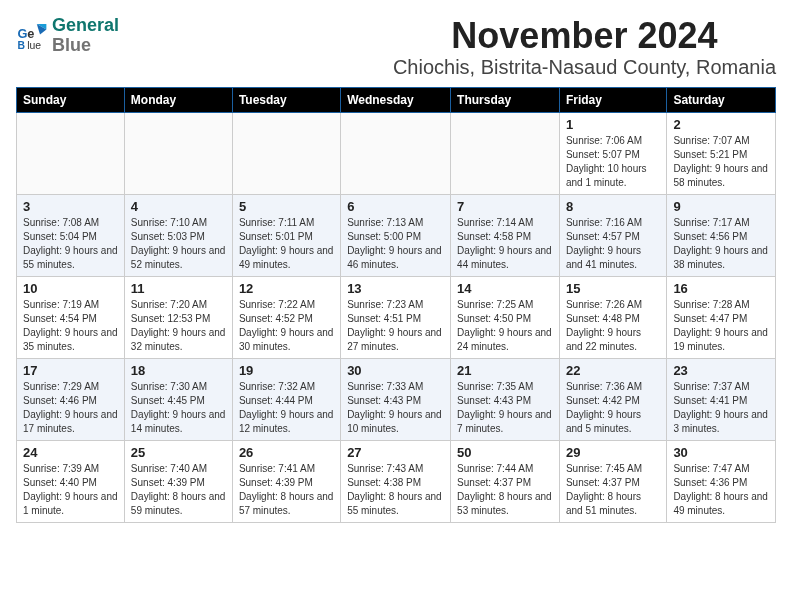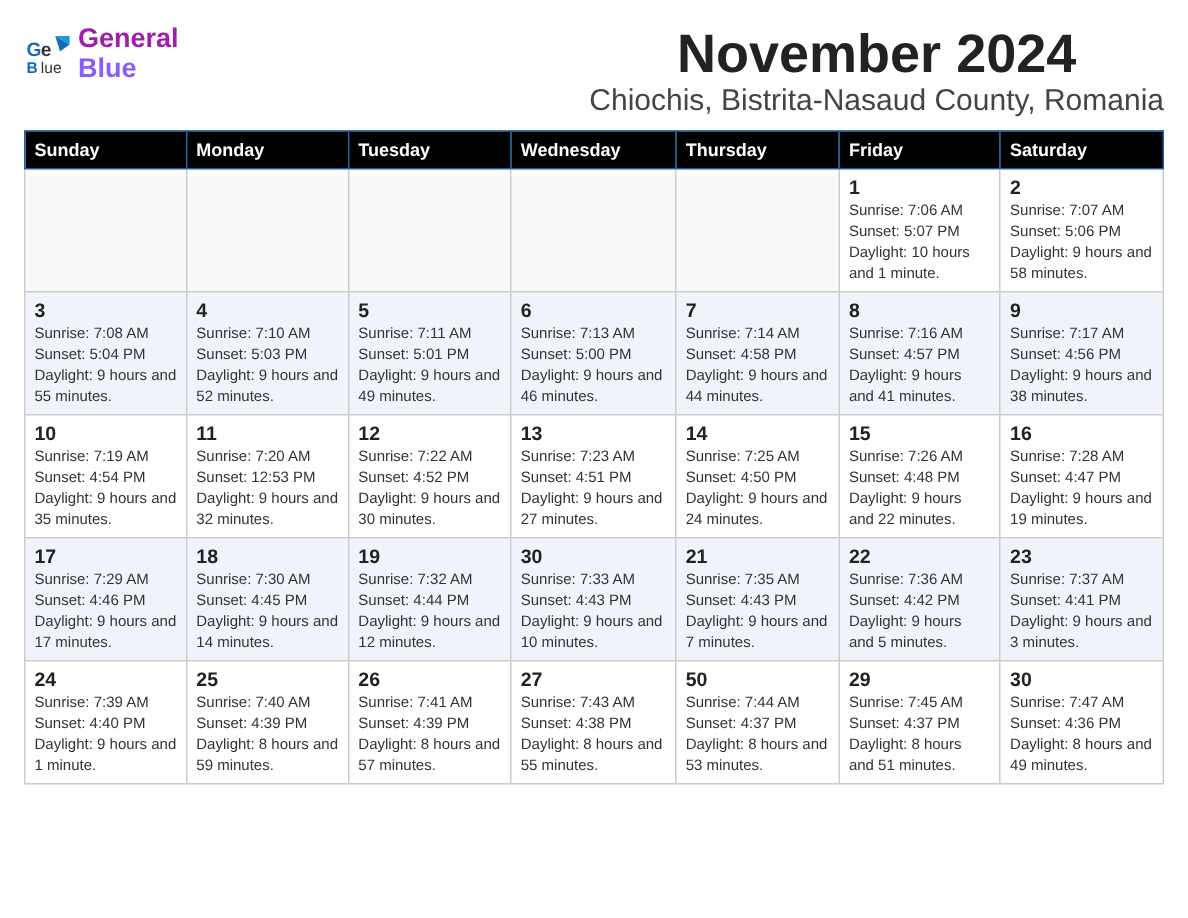--- a/index.html
+++ b/index.html
@@ -19,21 +19,21 @@
     .logo {
       display: flex;
       align-items: center;
       gap: 4px;
     }
     .logo-text {
       font-size: 18px;
       font-weight: bold;
       line-height: 1.1;
     }
-    .logo-text span { color: #a21caf; }
+    .logo-text span { color: #0f766e; }
     .logo-icon {
       width: 32px;
       height: 32px;
     }
     .title-block { text-align: right; }
     .month-title {
       font-size: 36px;
       font-weight: bold;
       color: #222;
       line-height: 1.1;
@@ -89,21 +89,21 @@
       <text x="2" y="22" font-size="16" font-weight="bold" fill="#1a6bb5">G</text>
       <text x="14" y="22" font-size="16" font-weight="bold" fill="#333">e</text>
       <text x="2" y="36" font-size="13" font-weight="bold" fill="#1a6bb5">B</text>
       <text x="14" y="36" font-size="13" fill="#333">lue</text>
       <polygon points="26,5 38,12 38,5" fill="#1a9cd8"></polygon>
       <polygon points="26,5 38,12 30,18" fill="#1a6bb5"></polygon>
     </svg>
     <div>
       <div class="logo-text">
         <span>General</span><br>
-        <span style="color:#8b5cf6;margin-top:28px;">Blue</span>
+        <span style="color:#737373;margin-top:28px;">Blue</span>
       </div>
     </div>
   </div>
   <div class="title-block">
     <div class="month-title">November 2024</div>
     <div class="subtitle">Chiochis, Bistrita-Nasaud County, Romania</div>
   </div>
 </div>
 
 <table>
@@ -127,21 +127,21 @@
         <td class="empty"></td>
         <td>
           <span class="day-num">1</span>
           <div class="day-info">Sunrise: 7:06 AM
 Sunset: 5:07 PM
 Daylight: 10 hours and 1 minute.</div>
         </td>
         <td>
           <span class="day-num">2</span>
           <div class="day-info">Sunrise: 7:07 AM
-Sunset: 5:06 PM
+Sunset: 5:21 PM
 Daylight: 9 hours and 58 minutes.</div>
         </td>
       </tr>
       <tr>
         <td>
           <span class="day-num">3</span>
           <div class="day-info">Sunrise: 7:08 AM
 Sunset: 5:04 PM
 Daylight: 9 hours and 55 minutes.</div>
         </td>

